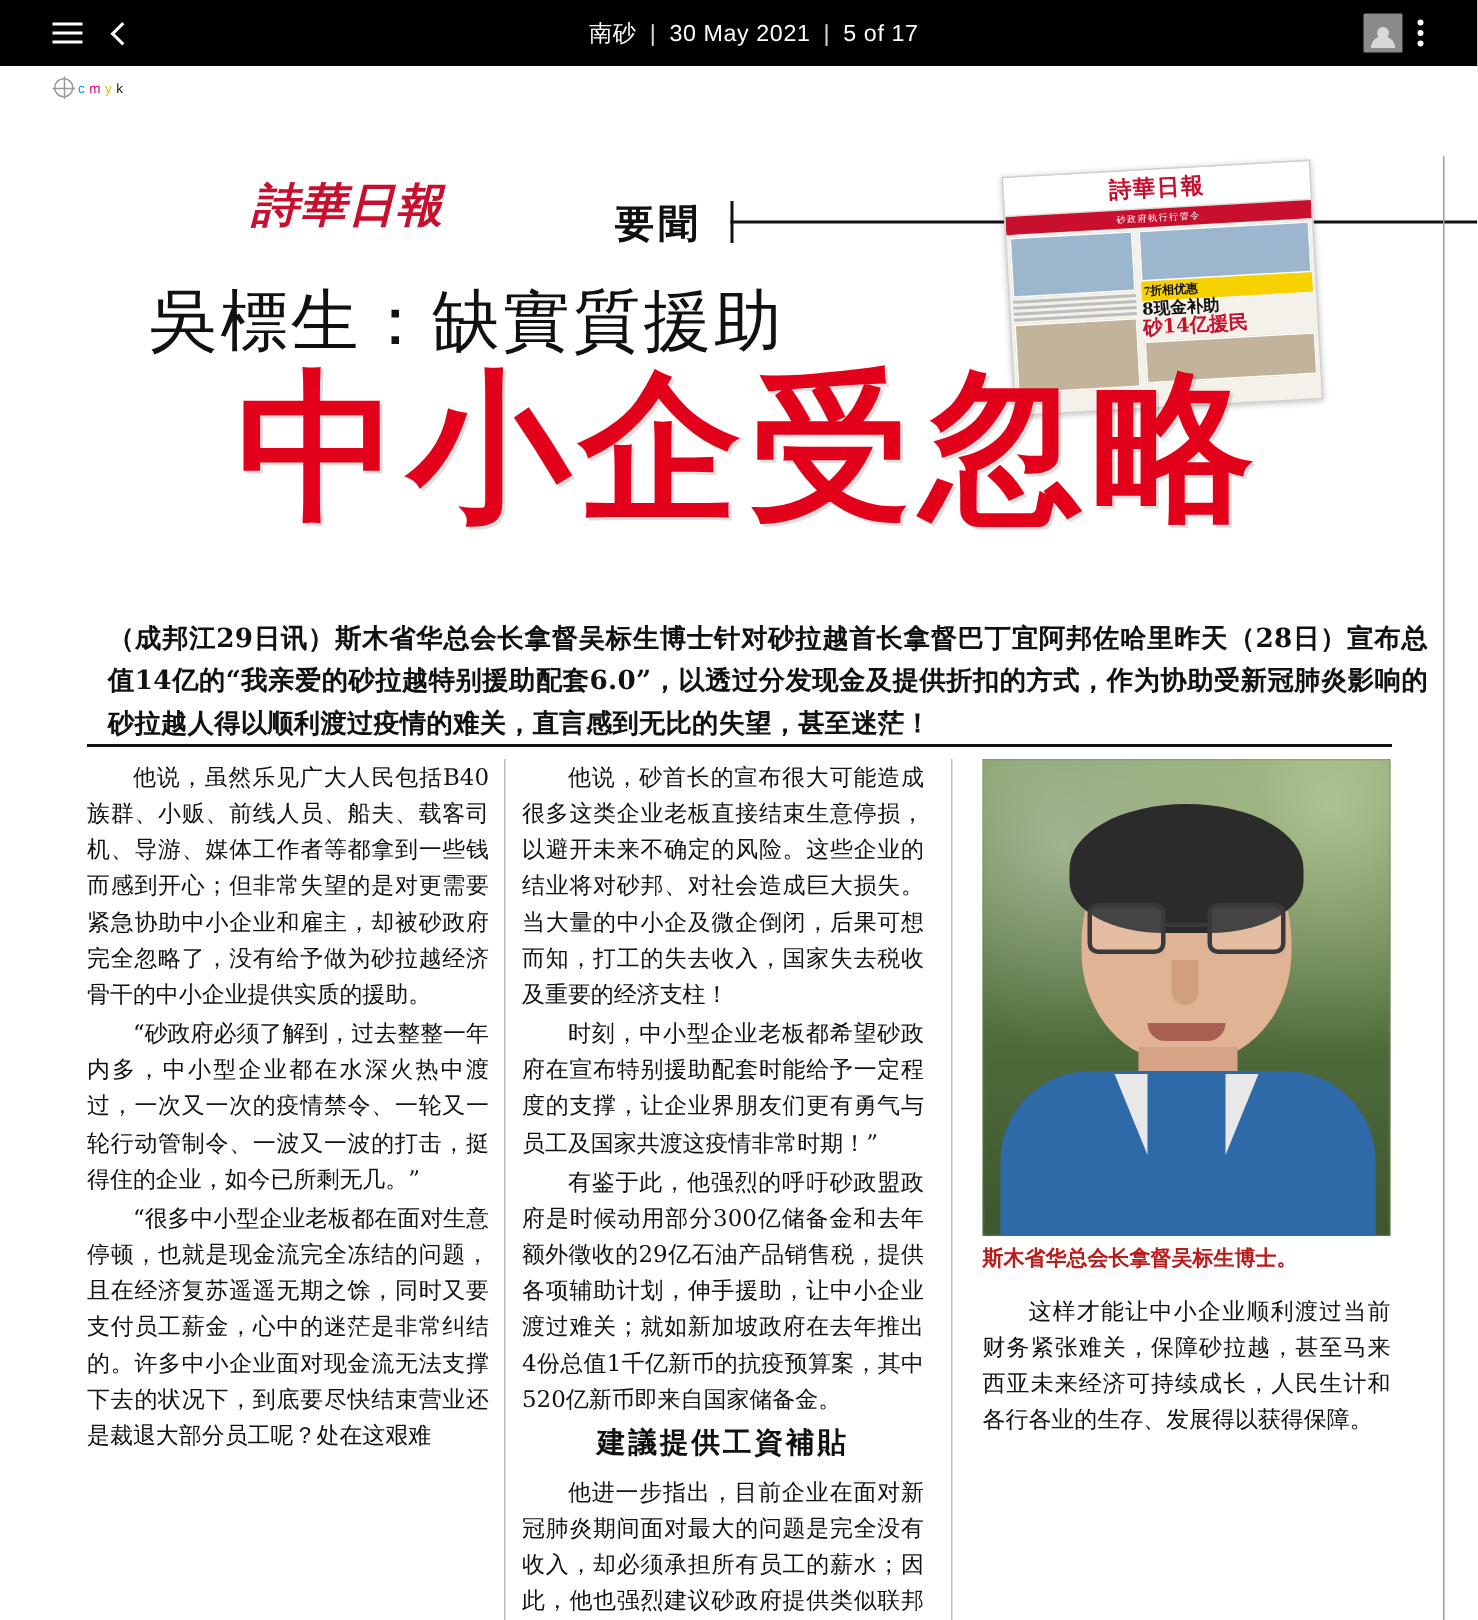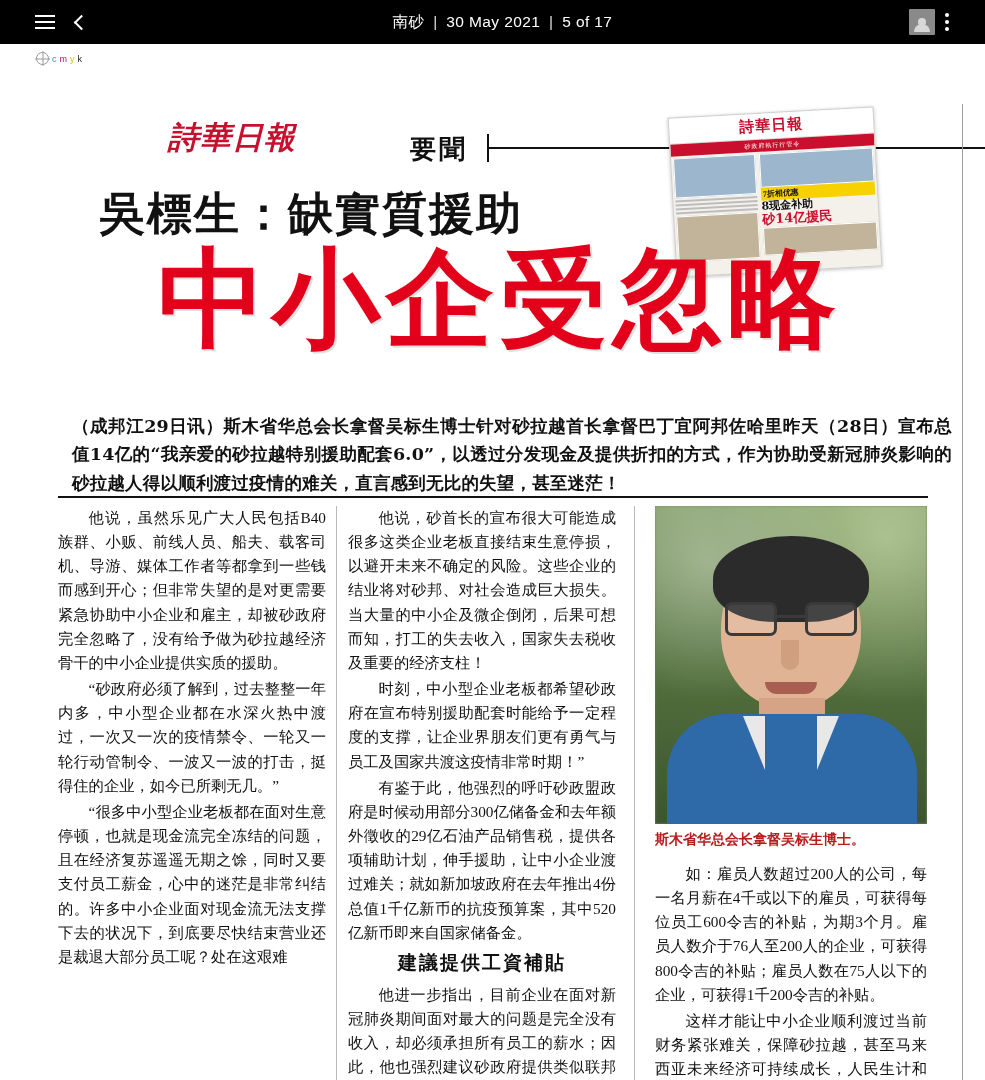--- a/index.html
+++ b/index.html
@@ -166,21 +166,21 @@
   .thumb .t-lines i {
     display: block; height: 2px; background: #bdbdbd; margin: 2px 0;
   }
 
   
   .kicker {
     position: absolute;
     left: 100px; top: 140px;
     width: 720px;
     font-family: "DejaVu Serif", serif;
-    font-weight: bold;
+    font-weight: normal;
     font-size: 45px;
     color: #111;
     letter-spacing: 2px;
     white-space: nowrap;
   }
   .big-headline {
     position: absolute;
     left: 60px; top: 198px;
     width: 880px;
     text-align: center;
@@ -211,21 +211,21 @@
   
   .col {
     position: absolute;
     font-family: "DejaVu Serif", serif;
     font-size: 15.3px;
     line-height: 1.58;
     color: #111;
     text-align: justify;
     text-justify: inter-character;
   }
-  .col p { margin: 0 0 2px 0; text-indent: 2em; font-family: Liberation Serif, serif; }
+  .col p { margin: 0 0 2px 0; text-indent: 2em; }
   .col1 { left: 58px; top: 462px; width: 268px; }
   .col2 { left: 348px; top: 462px; width: 268px; }
   .col3 { left: 655px; top: 818px; width: 272px; }
 
   .subhead {
     font-family: "DejaVu Serif", serif;
     font-weight: bold;
     font-size: 19px;
     text-align: center;
     letter-spacing: 2px;
@@ -436,17 +436,16 @@
     <div class="nose"></div>
     <div class="mouth"></div>
     <div class="neck"></div>
     <div class="shirt"></div>
     <div class="collar-l"></div>
     <div class="collar-r"></div>
   </div>
   <div class="caption">斯木省华总会长拿督吴标生博士。</div>
 
   <div class="col col3">
-    <p>如：雇员人数超过200人的公司，每一名月薪在4千或以下的雇员，可获得每位员工600令吉的补贴，为期3个月。雇员人数介于76人至200人的企业，可获得800令吉的补贴；雇员人数在75人以下的企业，可获得1千200令吉的补贴。</p>
     <p>这样才能让中小企业顺利渡过当前财务紧张难关，保障砂拉越，甚至马来西亚未来经济可持续成长，人民生计和各行各业的生存、发展得以获得保障。</p>
   </div>
 
 </div>
 
 </body></html>

